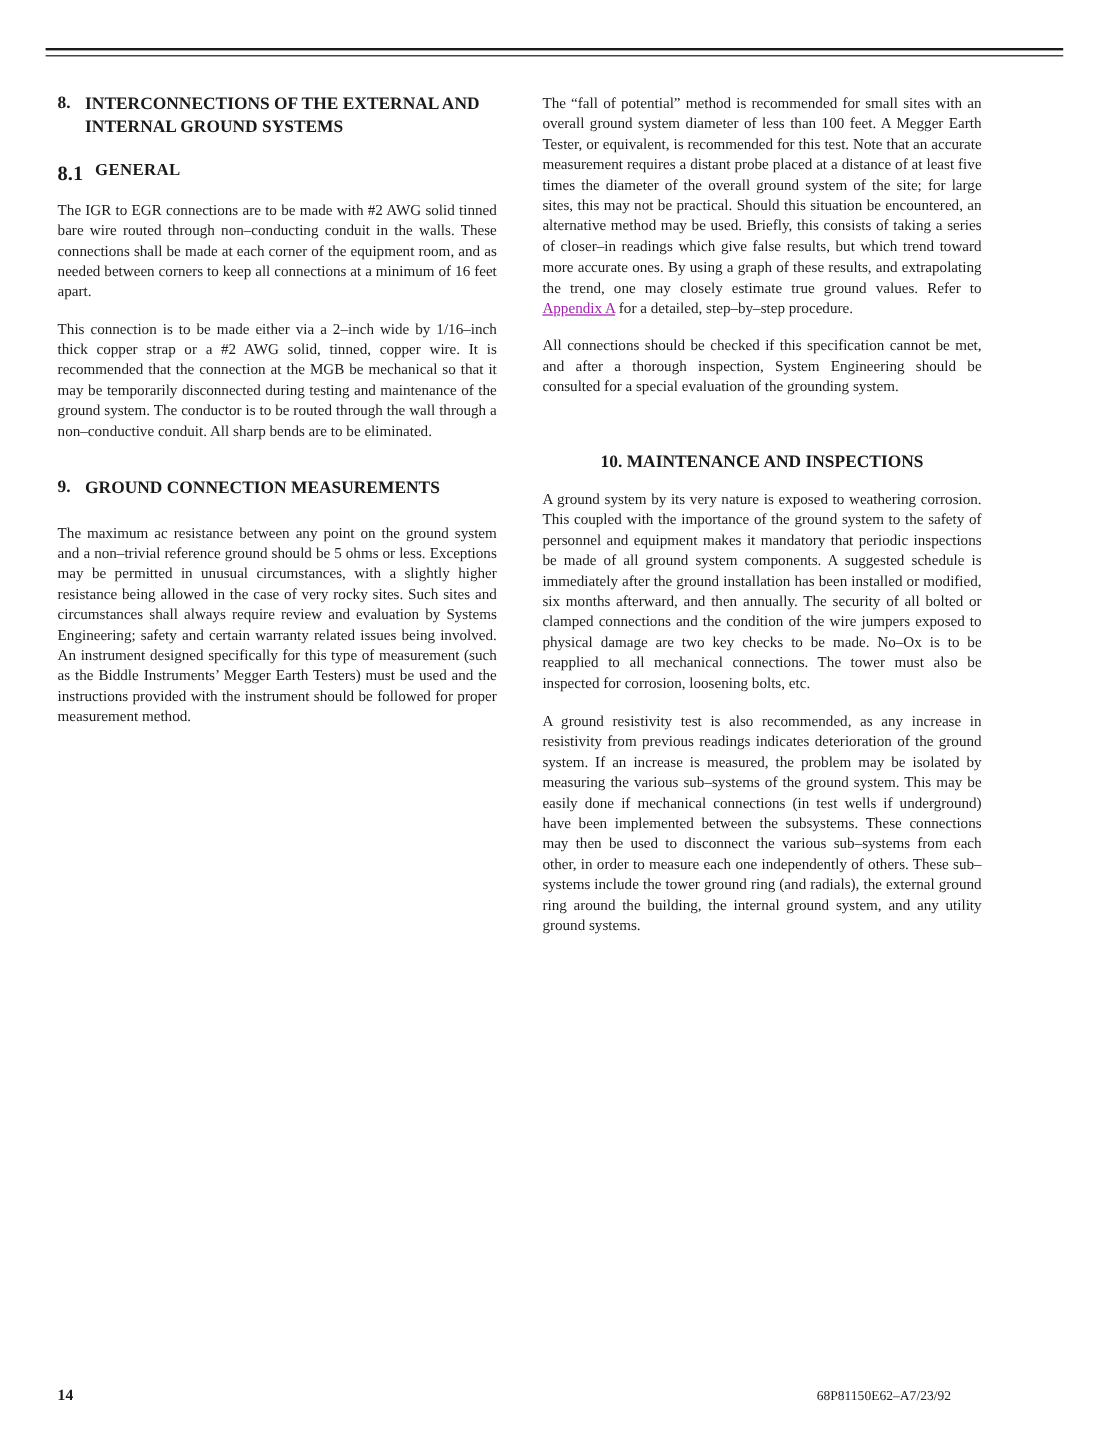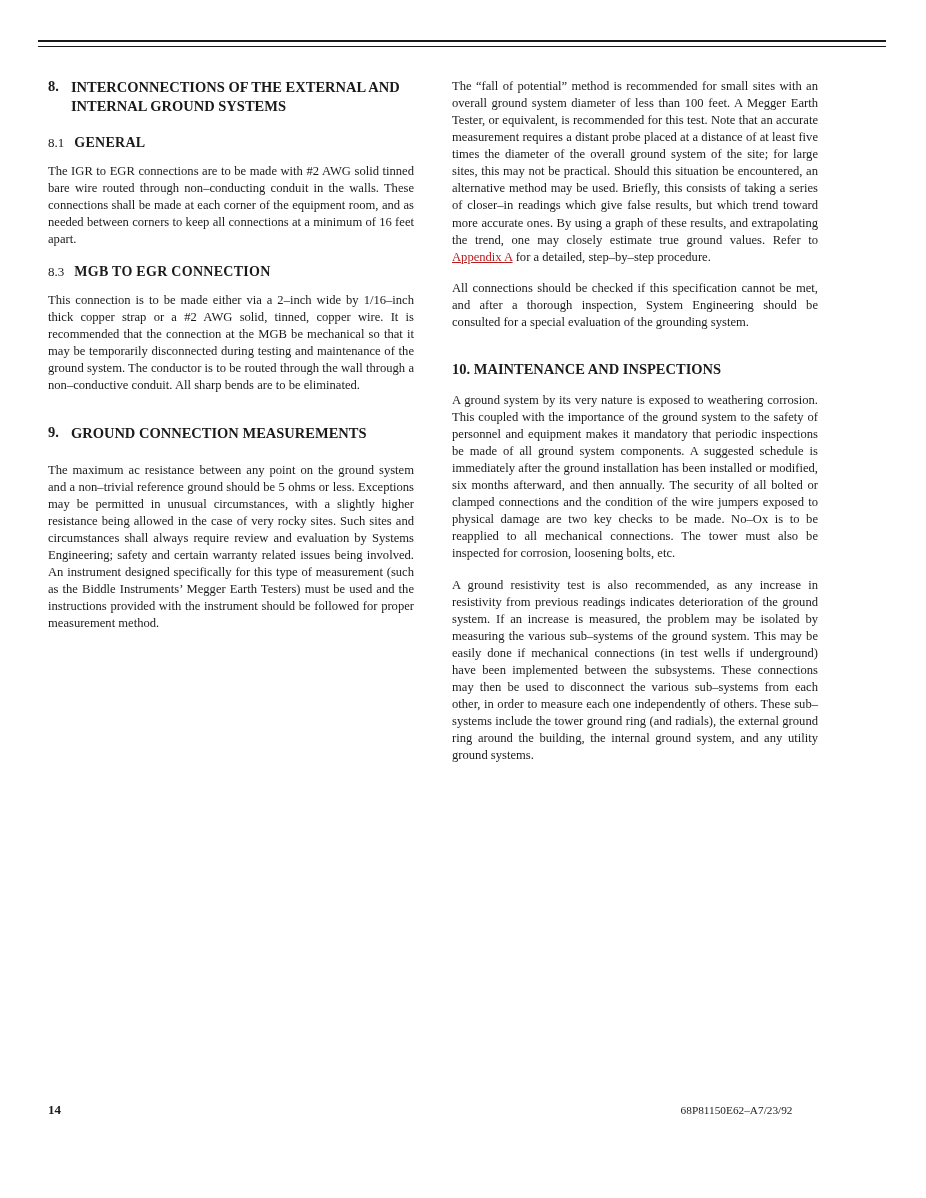--- a/index.html
+++ b/index.html
@@ -63,50 +63,51 @@
     font-size: 14.5px;
     font-weight: bold;
     line-height: 1.33;
   }
   .sub-row {
     display: flex;
     gap: 10px;
     margin: 16px 0 12px 0;
   }
   .sub-num {
-    font-size: 13px;
-    font-weight: normal;
+    font-size: 17px;
+    font-weight: bold;
   }
   .sub-title {
     font-size: 14px;
     font-weight: bold;
     letter-spacing: 0.02em;
   }
   p.body {
     font-size: 12.6px;
     line-height: 1.355;
     text-align: justify;
     margin: 0 0 14px 0;
     -webkit-hyphens: none;
     hyphens: none;
   }
   .head-inline {
     font-size: 14.5px;
     font-weight: bold;
-    margin: 0 0 14px 0;
+    margin: 16px 0 14px 0;
+    text-align: center;
   }
   a.xref {
-    color: #b91c1c;
+    color: #a21caf;
     text-decoration: underline;
   }
   
   .footer {
     position: absolute;
     left: 48px;
-    top: 1102px;
+    top: 1155px;
     width: 830px;
     display: flex;
     align-items: baseline;
   }
   .footer .pg {
     font-size: 13px;
     font-weight: bold;
     width: 120px;
   }
   .footer .doc {
@@ -139,24 +140,20 @@
         <span class="sec-title">INTERCONNECTIONS OF THE EXTERNAL AND INTERNAL GROUND SYSTEMS</span>
       </div>
 
       <div class="sub-row">
         <span class="sub-num">8.1</span>
         <span class="sub-title">GENERAL</span>
       </div>
 
       <p class="body">The IGR to EGR connections are to be made with #2 AWG solid tinned bare wire routed through non–conducting conduit in the walls. These connections shall be made at each corner of the equipment room, and as needed between corners to keep all connections at a minimum of 16 feet apart.</p>
 
-      <div class="sub-row">
-        <span class="sub-num">8.3</span>
-        <span class="sub-title">MGB TO EGR CONNECTION</span>
-      </div>
       <p class="body">This connection is to be made either via a 2–inch wide by 1/16–inch thick copper strap or a #2 AWG solid, tinned, copper wire. It is recommended that the connection at the MGB be mechanical so that it may be temporarily disconnected during testing and maintenance of the ground system. The conductor is to be routed through the wall through a non–conductive conduit. All sharp bends are to be eliminated.</p>
 
       <div class="spacer-block"></div>
 
       <div class="sec-row">
         <span class="sec-num">9.</span>
         <span class="sec-title">GROUND CONNECTION MEASUREMENTS</span>
       </div>
 
       <p class="body">The maximum ac resistance between any point on the ground system and a non–trivial reference ground should be 5 ohms or less. Exceptions may be permitted in unusual circumstances, with a slightly higher resistance being allowed in the case of very rocky sites. Such sites and circumstances shall always require review and evaluation by Systems Engineering; safety and certain warranty related issues being involved. An instrument designed specifically for this type of measurement (such as the Biddle Instruments’ Megger Earth Testers) must be used and the instructions provided with the instrument should be followed for proper measurement method.</p>

